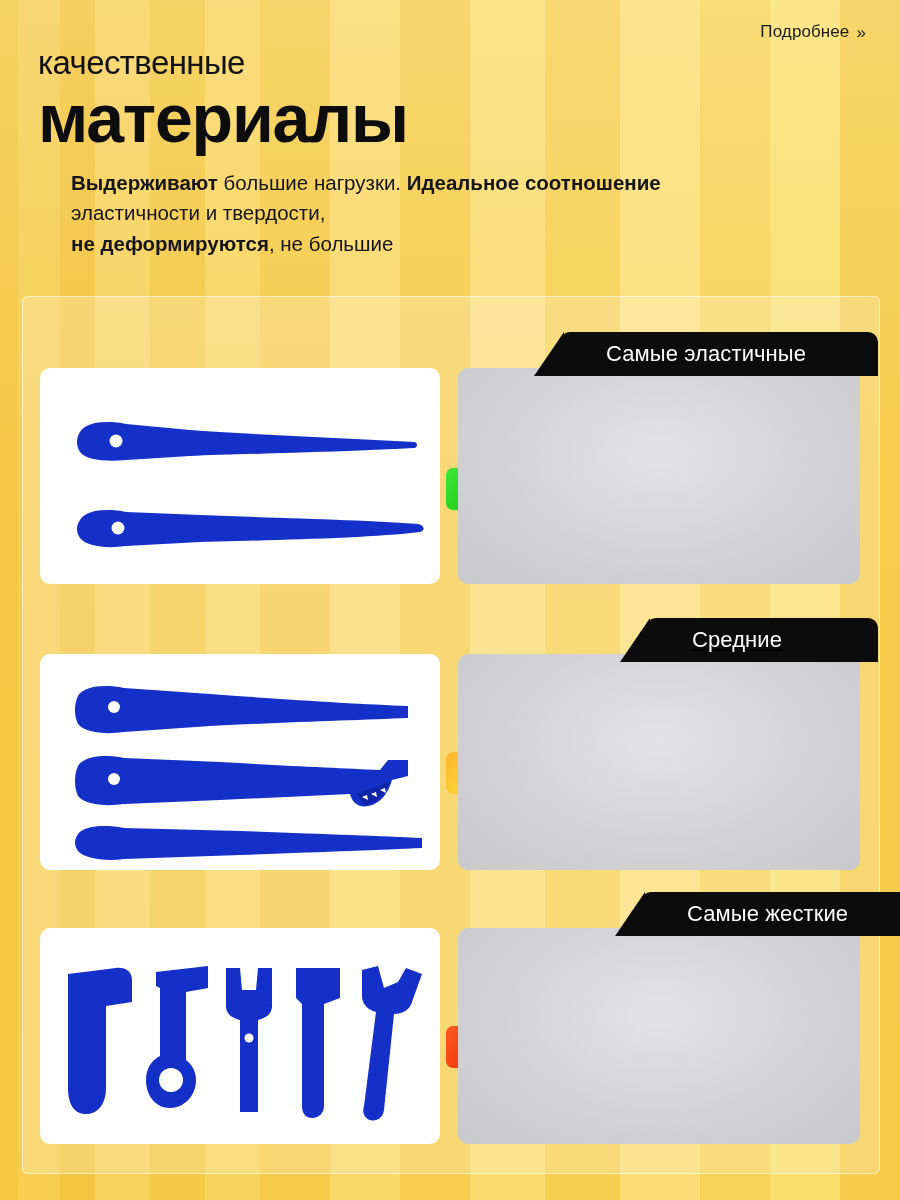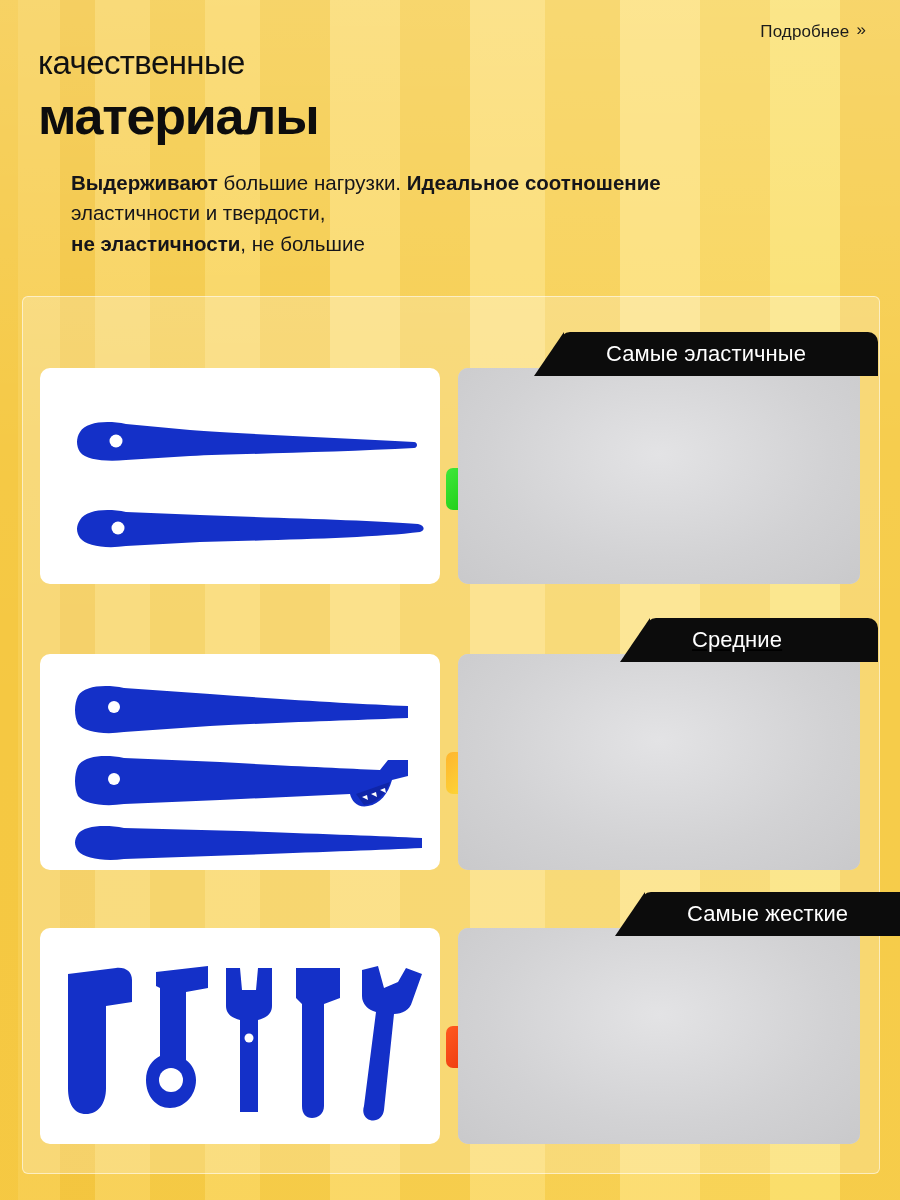--- a/index.html
+++ b/index.html
@@ -44,21 +44,21 @@
 
   
   .more-link {
     position: absolute;
     top: 22px;
     right: 34px;
     font-size: 17px;
     color: #1b1b1b;
     letter-spacing: 0.1px;
     display: flex;
-    align-items: flex-start;
+    align-items: flex-end;
     gap: 7px;
     z-index: 5;
   }
   .more-link .chev {
     font-size: 17px;
     line-height: 1;
     transform: translateY(-1px);
   }
 
   .title-block {
@@ -68,26 +68,26 @@
     z-index: 5;
   }
   .title-line1 {
     font-size: 33px;
     font-weight: 400;
     color: #111111;
     letter-spacing: -0.6px;
     line-height: 1.05;
   }
   .title-line2 {
-    font-size: 52px;
+    font-size: 68px;
     font-weight: 700;
     color: #0d0d0d;
     letter-spacing: -1.2px;
     line-height: 1.05;
-    margin-top: 8px;
+    margin-top: 2px;
   }
   .subtitle {
     position: absolute;
     top: 168px;
     left: 38px;
     width: 720px;
     font-size: 20.5px;
     line-height: 1.48;
     color: #15151a;
     z-index: 5;
@@ -224,21 +224,21 @@
     <span class="chev">»</span>
   </div>
 
   <div class="title-block">
     <div class="title-line1">качественные</div>
     <div class="title-line2">материалы</div>
   </div>
 
   <div class="subtitle">
     <b>Выдерживают</b><span> большие нагрузки. </span><b>Идеальное соотношение</b><span> эластичности и твердости,</span><br>
-    <b>не эластичности</b><span>, не большие</span>
+    <b>не деформируются</b><span>, не большие</span>
   </div>
 
   <div class="panel"></div>
 
   <div class="rows">
 
     <div class="row r1">
 
       <div class="product-card">
         <svg viewBox="0 0 400 216" width="400" height="216">

